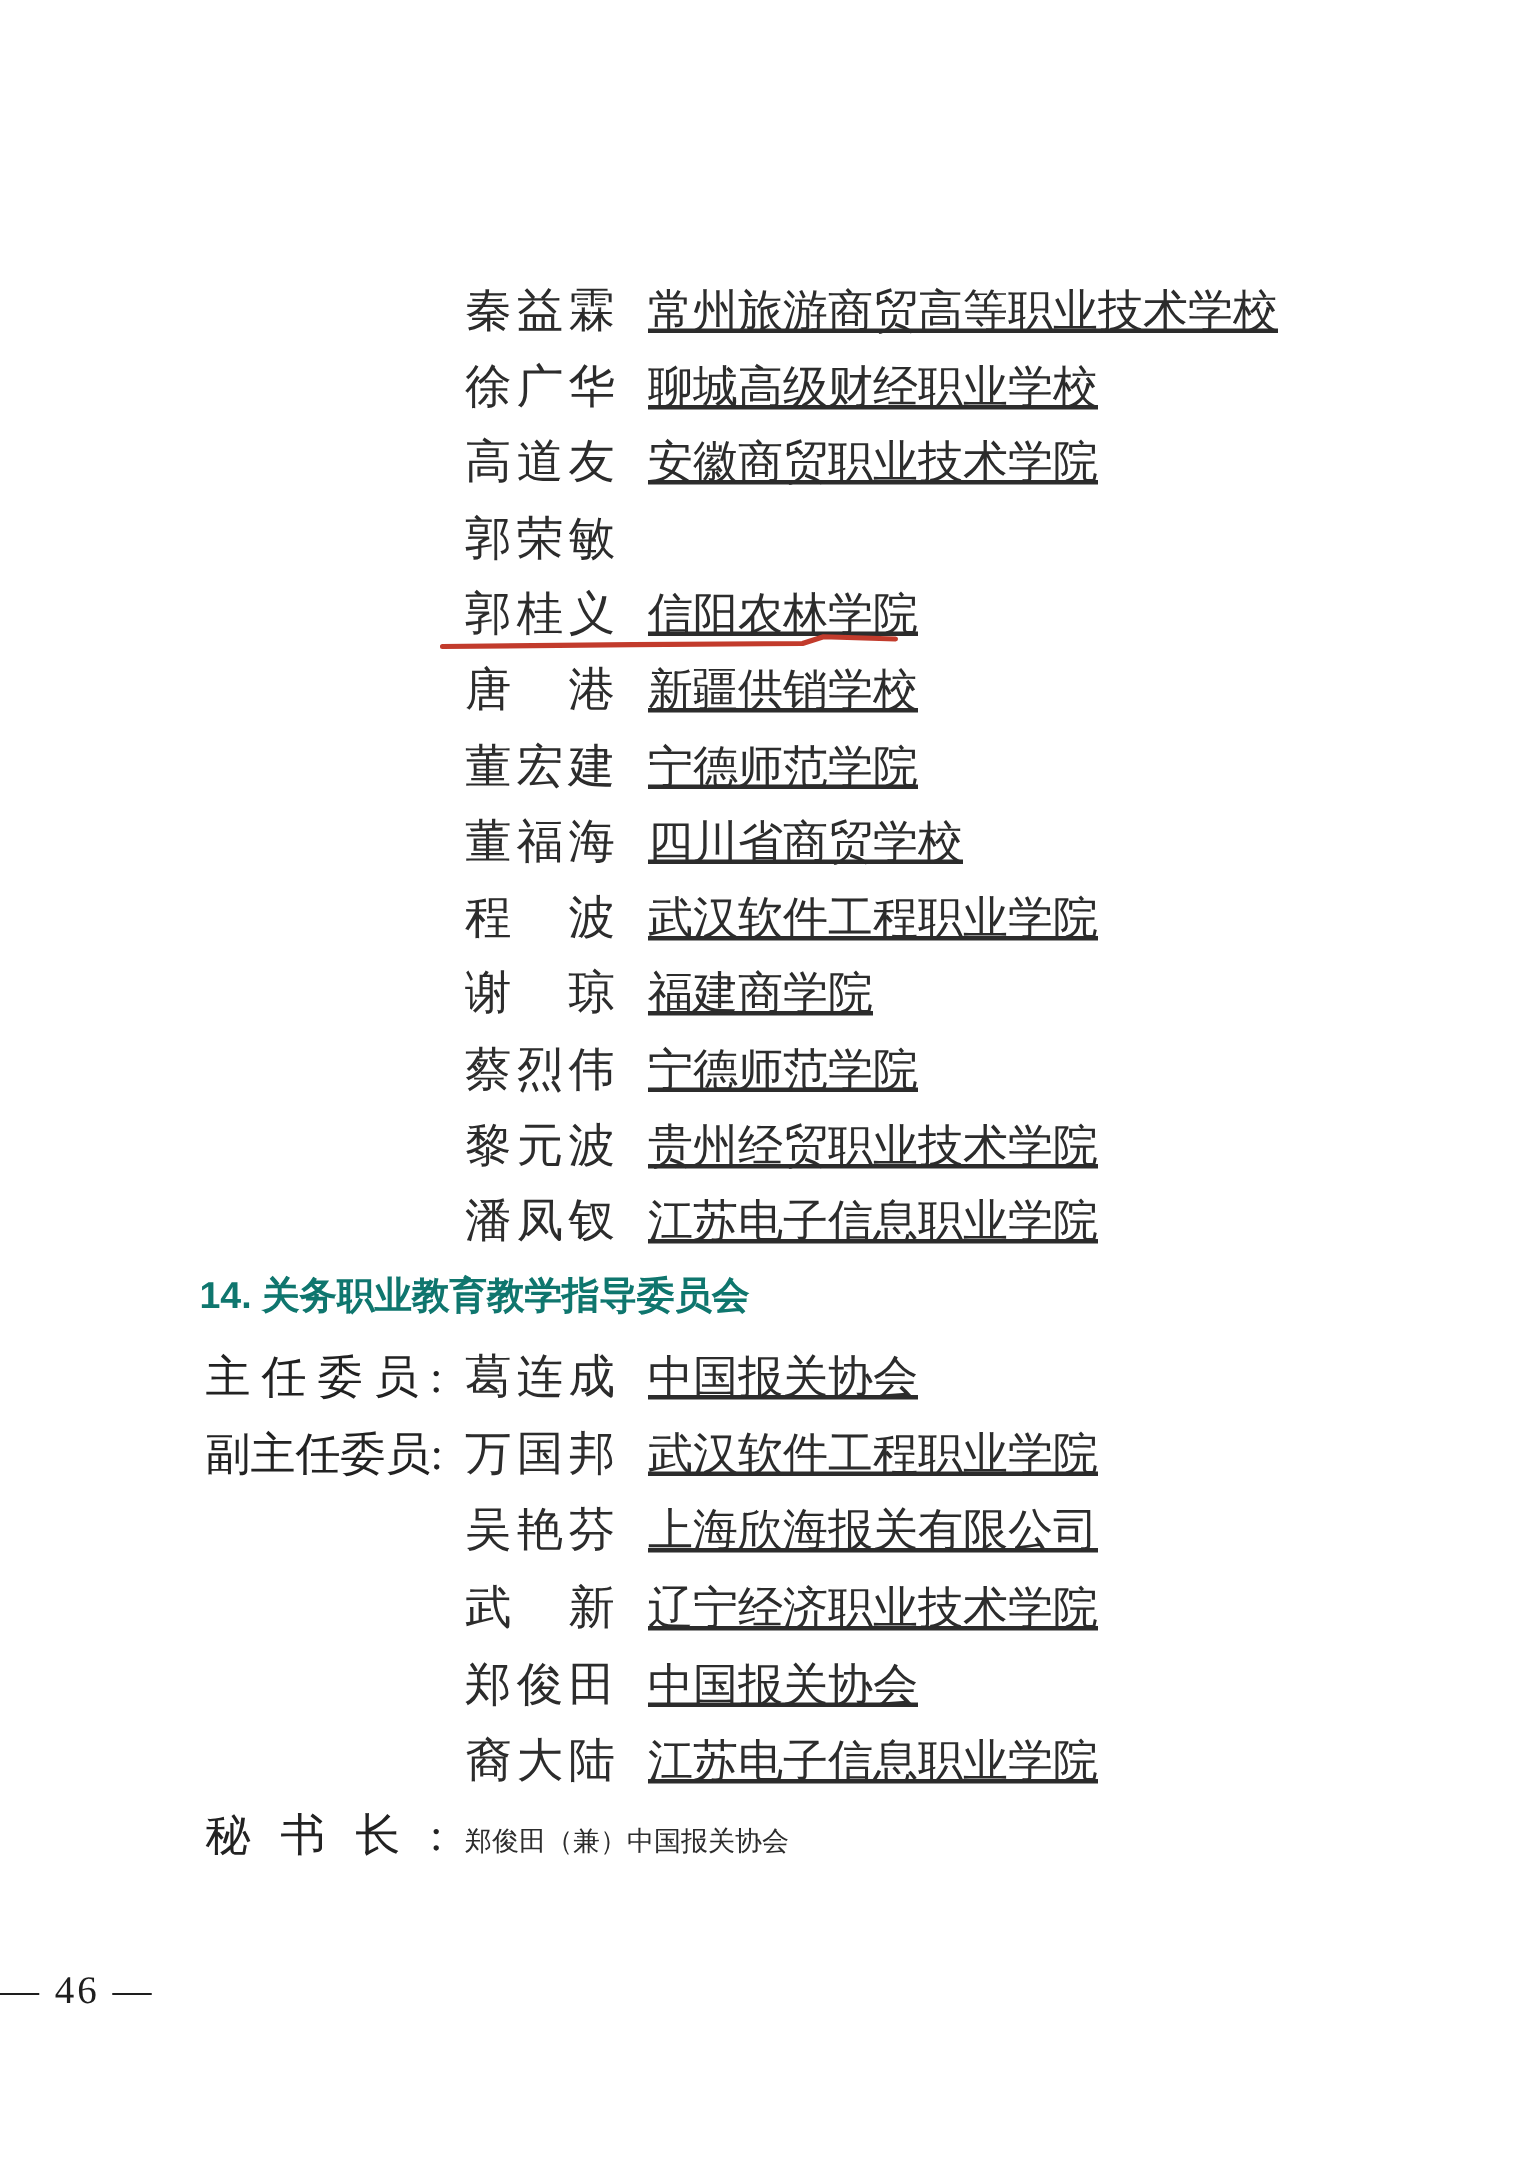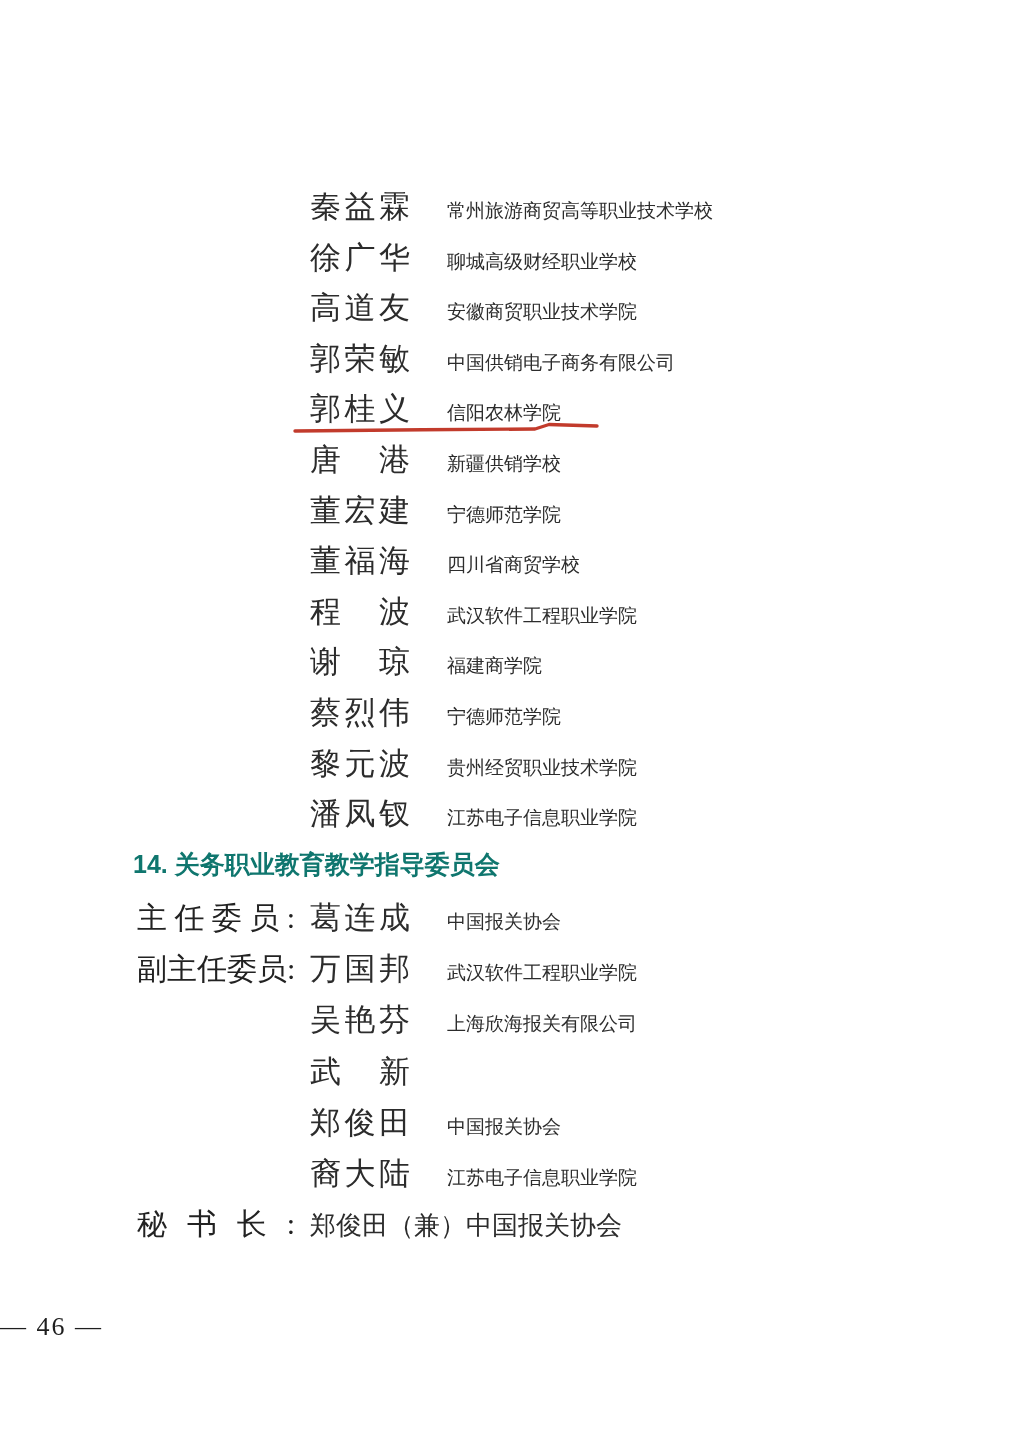--- a/index.html
+++ b/index.html
@@ -20,23 +20,24 @@
     padding:8px 0 0 310px;
     display:flex; align-items:baseline;
     line-height:1;
     position:relative;
   }
   .name {
     width:100px; flex:none;
     font-size:31px;
   }
   .org {
-    margin-left:37px;
-    font-size:19px;
+    margin-left:22px;
+    font-size:30px;
     white-space:nowrap;
+    text-decoration:underline;
   }
   [data-justify] { display:inline-flex; justify-content:space-between; }
 
   .red-underline {
     position:absolute; left:293px; top:36px;
     width:307px; height:14px;
     pointer-events:none;
   }
 
   
@@ -63,21 +64,21 @@
     font-size:30px;
     color:#222;
   }
   .cname {
     width:100px; flex:none;
     margin-left:15px;
     font-size:31px;
   }
   .combined {
     margin-left:15px;
-    font-size:26px;
+    font-size:18px;
     white-space:nowrap;
   }
 
   
   .pagenum {
     position:absolute; top:1312px; left:0;
     width:1024px; 
     font-size:26px; color:#1e1e1e;
     letter-spacing:2px;
   }
@@ -115,21 +116,20 @@
         </span>
       <span class="org">安徽商贸职业技术学院</span>
     </div>
 
     <div class="row">
       <span class="name" data-justify="">
           <span>郭</span>
           <span>荣</span>
           <span>敏</span>
         </span>
-      <span class="org">中国供销电子商务有限公司</span>
     </div>
 
     <div class="row">
       <span class="name" data-justify="">
           <span>郭</span>
           <span>桂</span>
           <span>义</span>
         </span>
       <span class="org">信阳农林学院</span>
       <svg class="red-underline" viewBox="0 0 307 14" width="307" height="14" aria-hidden="true">
@@ -254,20 +254,21 @@
         </span>
       <span class="org">上海欣海报关有限公司</span>
     </div>
 
     <div class="crow">
       <span class="label" data-justify=""></span>
       <span class="cname" data-justify="">
           <span>武</span>
           <span>新</span>
         </span>
+      <span class="org">辽宁经济职业技术学院</span>
     </div>
 
     <div class="crow">
       <span class="label" data-justify=""></span>
       <span class="cname" data-justify="">
           <span>郑</span>
           <span>俊</span>
           <span>田</span>
         </span>
       <span class="org">中国报关协会</span>

